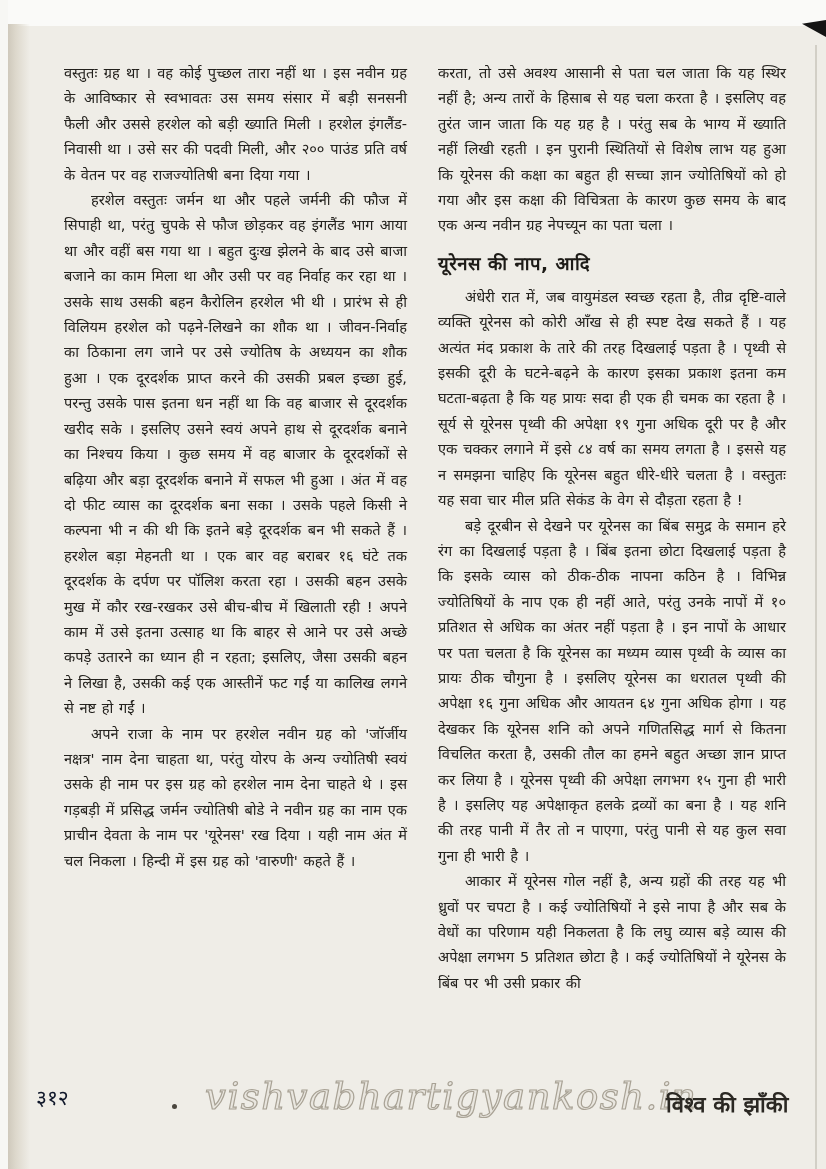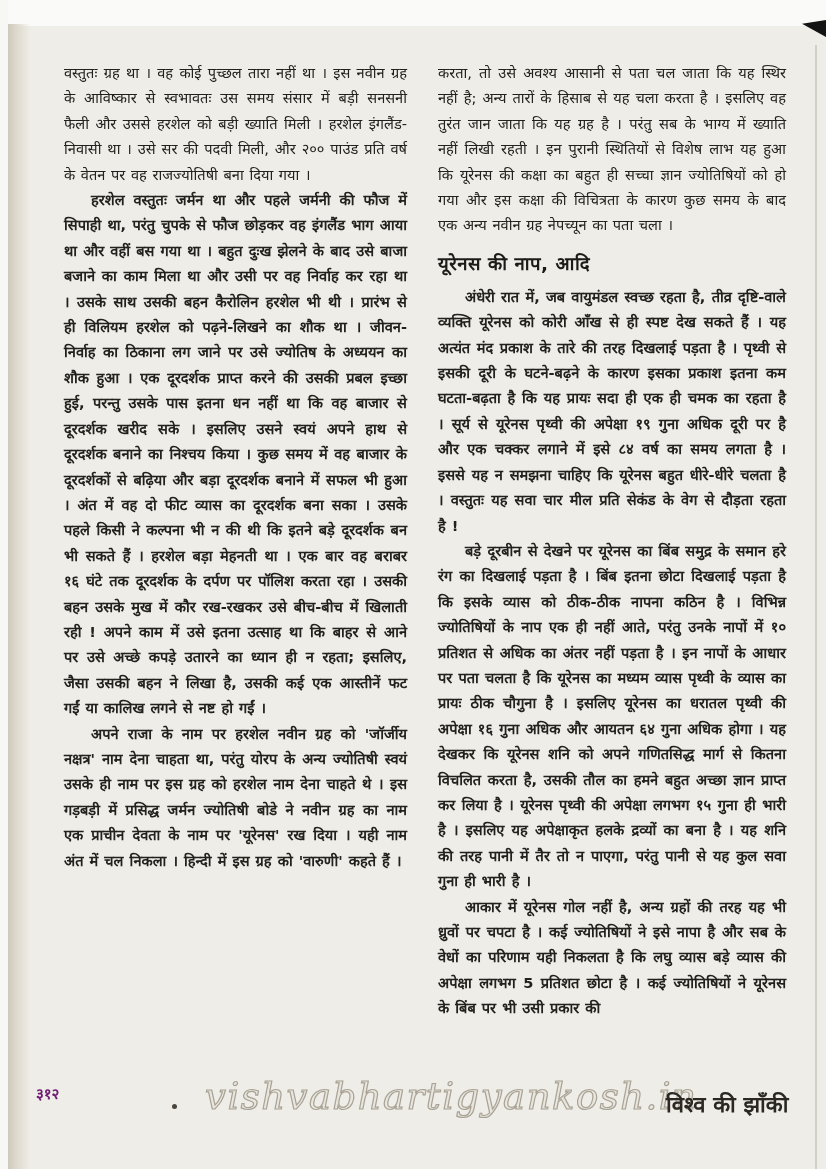--- a/index.html
+++ b/index.html
@@ -23,28 +23,28 @@
   .ink-dot { position:absolute; left:172px; top:1104px; width:5px; height:5px; border-radius:50%; background:#4a463e; }
 
   
   .col { position:absolute; top:60px; color:#23211d; }
   .col-left  { left:64px;  width:343px; }
   .col-right { left:438px; width:348px; }
   .col p {
     margin:0; text-align:justify; font-size:14.6px; line-height:25.4px;
     color:#23211d; word-spacing:1px;
   }
-  .col p.indent { text-indent:27px;font-weight:bold; }
+  .col p.indent { text-indent:27px; }
   .section-heading {
     font-weight:bold; font-size:18.5px; color:#1d1b17;
     margin:12px 0 9px 0; letter-spacing:0.5px;
   }
 
   
-  .page-number { position:absolute; left:36px; top:1083px; font-size:15px; font-weight:bold; color:#701a75; }
+  .page-number { position:absolute; left:36px; top:1083px; font-size:21px; font-weight:normal; color:#0f172a; }
   .watermark {
     position:absolute; left:190px; top:1075px;
     font-family:"DejaVu Serif", serif; font-style:italic;
     font-size:37px; letter-spacing:1.5px;
     color:#e9e6df; -webkit-text-stroke:1.2px #a8a295;
     white-space:nowrap;
     margin-left:15px;
   }
   .book-title { position:absolute; left:666px; top:1088px; font-size:22px; font-weight:bold; color:#2b2823; white-space:nowrap; }
 </style>

